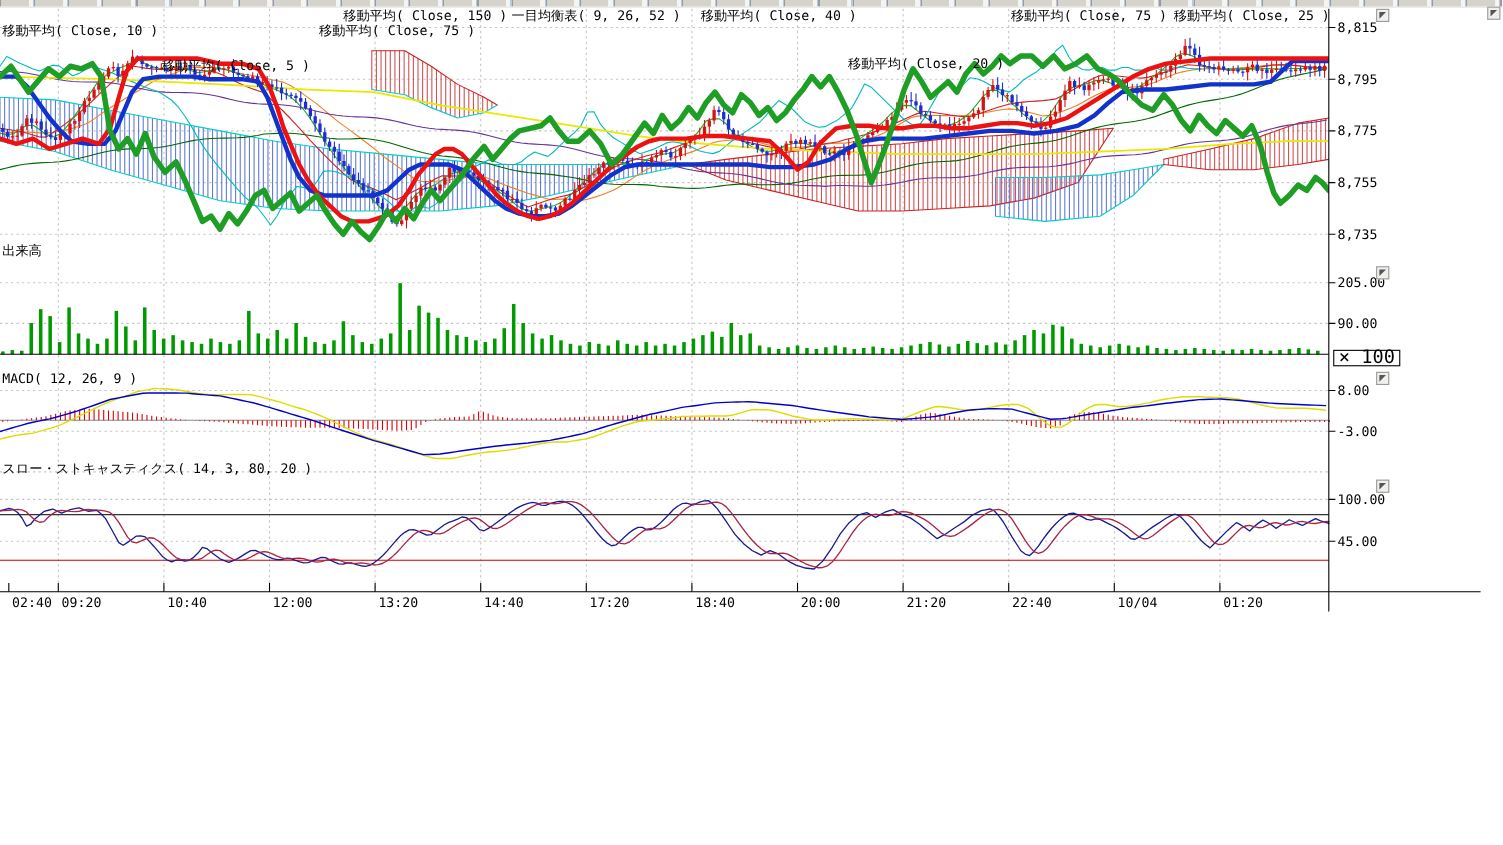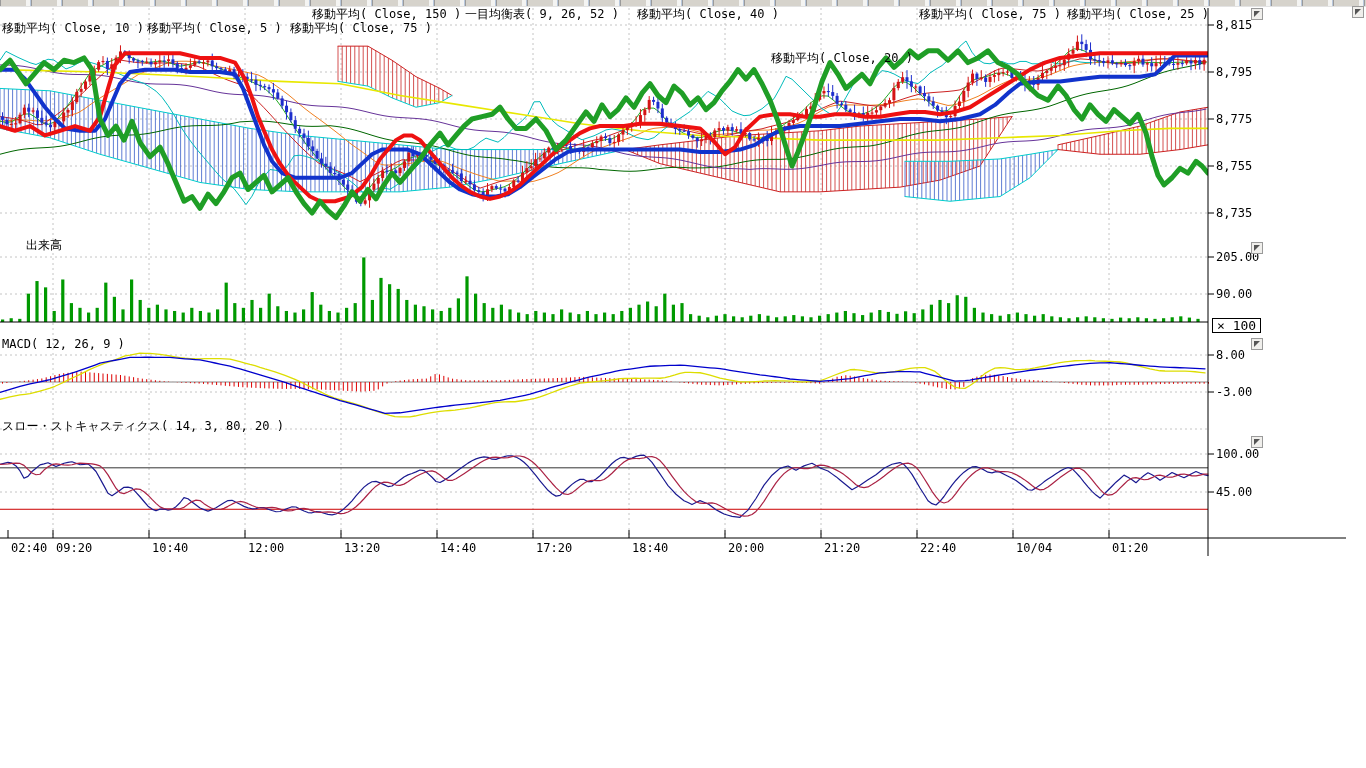--- a/index.html
+++ b/index.html
@@ -7,21 +7,21 @@
           font-family:"DejaVu Sans Mono","Liberation Mono",monospace;}
   #topstrip{position:absolute;left:0;top:0;width:1366px;height:6px;
     background:repeating-linear-gradient(90deg,#9a9a9a 0 1px,#d6d3cc 1px 26px,#f4f4f2 26px 30px,#b9c8dc 30px 31px);
     border-bottom:1px solid #e3e3e3;}
   .legend-row{position:absolute;left:0;width:1210px;height:14px;}
   #legend-r1{top:8px;} #legend-r2{top:22px;}
   .legend-item{position:absolute;top:0;white-space:nowrap;font-size:12px;line-height:13px;color:#000;}
   #chart-svg{position:absolute;left:0;top:0;}
   .pane-label{position:absolute;font-size:12px;line-height:13px;color:#000;white-space:nowrap;background:transparent;}
   #mult-box{position:absolute;left:1212px;top:318px;border:1px solid #000;background:#fff;
-            font-size:13px;line-height:13px;padding:0 4px;color:#000;}
+            font-size:17px;line-height:13px;padding:0 4px;color:#000;}
   .collapse-btn{position:absolute;width:12px;height:12px;background:#f0efec;border:1px solid #9a9a9a;
                 box-sizing:border-box;cursor:pointer;}
   .collapse-btn i{display:block;width:0;height:0;margin:2px 0 0 2px;
                   border-left:6px solid #555;border-bottom:6px solid transparent;}
   #corner-icon{left:1352px;top:6px;}
   #pane1-icon{left:1251px;top:8px;}
   #pane2-icon{left:1251px;top:242px;}
   #pane3-icon{left:1251px;top:338px;}
   #pane4-icon{left:1251px;top:436px;}
   #chart-svg text{font-family:"DejaVu Sans Mono","Liberation Mono",monospace;font-size:12px;fill:#000;}
@@ -1472,25 +1472,25 @@
   <div id="legend-r1" class="legend-row">
       <span class="legend-item" style="left: 312px;">移動平均( Close, 150 )</span>
       <span class="legend-item" style="left: 465px;">一目均衡表( 9, 26, 52 )</span>
       <span class="legend-item" style="left: 617px; margin-left: 20px;">移動平均( Close, 40 )</span>
       <span class="legend-item" style="left: 771px; margin-top: 44px;">移動平均( Close, 20 )</span>
       <span class="legend-item" style="left: 919px;">移動平均( Close, 75 )</span>
       <span class="legend-item" style="left: 1067px; text-align: right;">移動平均( Close, 25 )</span>
     </div>
   <div id="legend-r2" class="legend-row">
       <span class="legend-item" style="left: 2px;">移動平均( Close, 10 )</span>
-      <span class="legend-item" style="left: 147px;">移動平均( Close, 5 )</span>
+      <span class="legend-item" style="left: 147px; margin-top: 32px;">移動平均( Close, 5 )</span>
       <span class="legend-item" style="left: 290px;">移動平均( Close, 75 )</span>
     </div>
 
-  <div class="pane-label" style="left:2px;top:239px;margin-left:24px;">出来高</div>
+  <div class="pane-label" style="left:2px;top:222px;">出来高</div>
   <div class="pane-label" style="left:2px;top:338px;">MACD( 12, 26, 9 )</div>
   <div class="pane-label" style="left:2px;top:420px;">スロー・ストキャスティクス( 14, 3, 80, 20 )</div>
 
   <div id="mult-box">× 100</div>
 
   <div class="collapse-btn" id="pane1-icon">
       <i></i>
     </div>
   <div class="collapse-btn" id="pane2-icon">
       <i></i>

